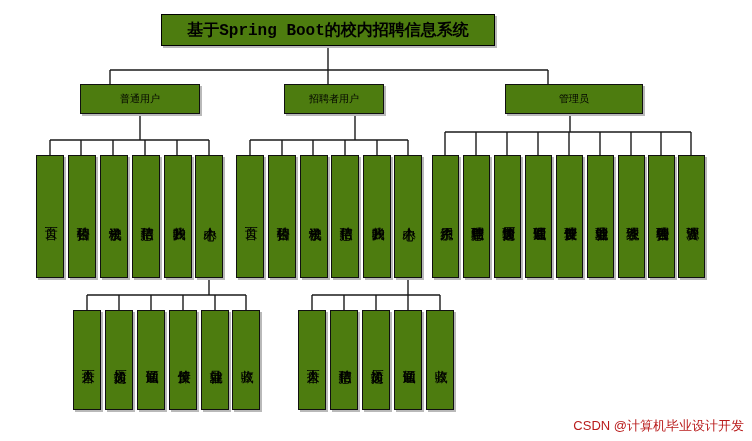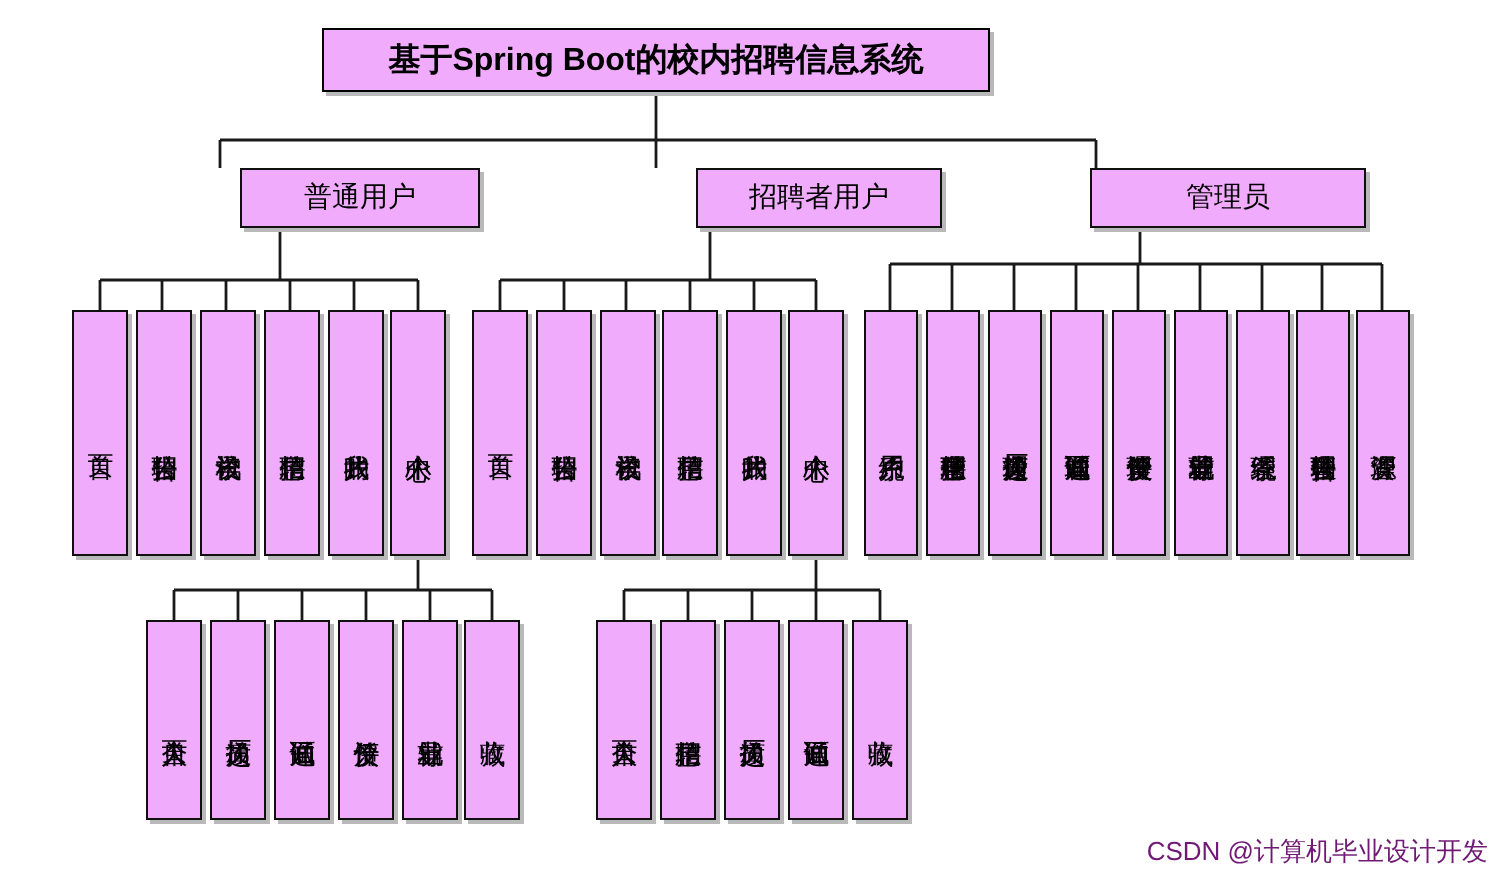--- a/index.html
+++ b/index.html
@@ -14,57 +14,57 @@
     width:752px;height:441px;
   }
   #edges{
     position:absolute;left:0;top:0;
     width:752px;height:441px;
     pointer-events:none;
   }
   .node{
     position:absolute;
     box-sizing:border-box;
-    background:#f0abfc;
+    background:#4d7c0f;
     border:1px solid #101010;
     box-shadow:2px 2px 0 0 #b9b9b9;
     display:flex;
     align-items:center;
     justify-content:center;
     color:#000000;
     z-index:2;
+    font-family:Liberation Mono, monospace;
   }
   .node.root{
     font-size:16px;
     font-weight:bold;
     letter-spacing:0px;
     border:1px solid #000;
   }
   .node.level2{
-    font-size:14px;
-    margin-left:40px;
+    font-size:10px;
   }
   .node.vert{
     writing-mode:vertical-rl;
     text-orientation:upright;
     font-size:13px;
     line-height:1.03;
     letter-spacing:0px;
     padding:3px 0;
   }
   .node.vert .txt{
     writing-mode:vertical-rl;
     text-orientation:upright;
     white-space:nowrap;
   }
   .watermark{
     position:absolute;
     right:8px;bottom:6px;
     font-size:13px;
-    color:#701a75;
+    color:#b91c1c;
     z-index:3;
     white-space:nowrap;
   }
   .edge{stroke:#1a1a1a;stroke-width:1.4;fill:none;}
 </style>
 </head>
 <body>
 
 <div id="diagram">
 
@@ -124,21 +124,21 @@
     <path class="edge" d="M 440 295 L 440 310"></path>
   </svg>
 
   <div class="node root" style="left:161px;top:14px;width:334px;height:32px;">
     <span>基于Spring Boot的校内招聘信息系统</span>
   </div>
 
   <div class="node level2" style="left:80px;top:84px;width:120px;height:30px;">
     <span>普通用户</span>
   </div>
-  <div class="node level2" style="left:308px;top:84px;width:123px;height:30px;">
+  <div class="node level2" style="left:284px;top:84px;width:100px;height:30px;">
     <span>招聘者用户</span>
   </div>
   <div class="node level2" style="left:505px;top:84px;width:138px;height:30px;">
     <span>管理员</span>
   </div>
 
   <div class="node vert" style="left:36px;top:155px;width:28px;height:123px;">
     <span class="txt">首页</span>
   </div>
   <div class="node vert" style="left:68px;top:155px;width:28px;height:123px;">

